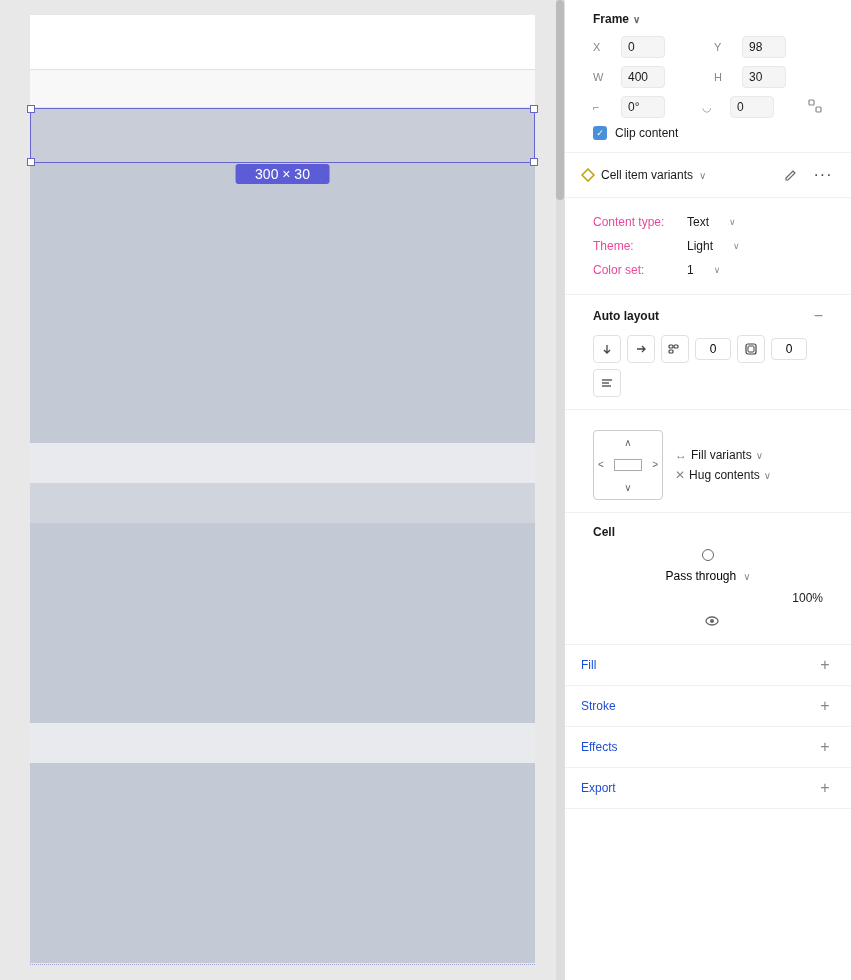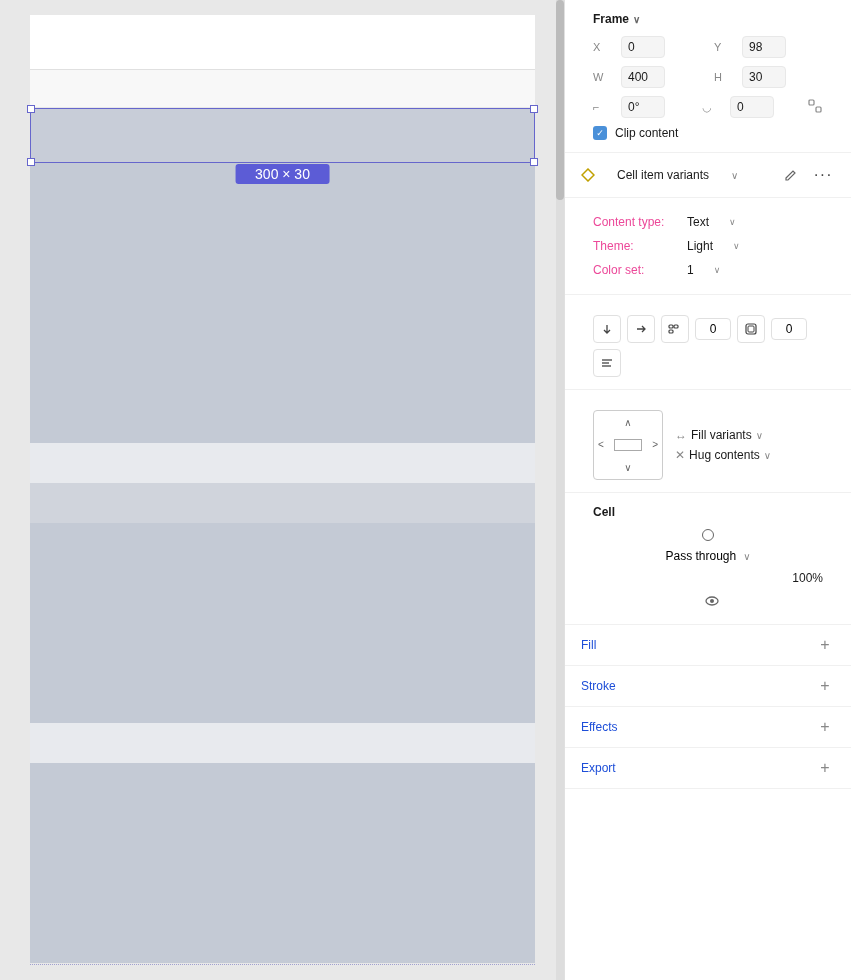--- a/index.html
+++ b/index.html
@@ -241,21 +241,21 @@
       display: flex;
       align-items: center;
       justify-content: space-between;
       padding: 10px 16px;
       border-bottom: 1px solid #f0f0f0;
     }
 
     .component-name {
       display: flex;
       align-items: center;
-      gap: 22px;
+      gap: 6px;
       font-size: 12px;
       font-weight: 500;
       color: #1a1a1a;
     }
 
     .diamond-icon {
       width: 14px;
       height: 14px;
       display: inline-flex;
       align-items: center;
@@ -583,20 +583,24 @@
     <div class="kv-row">
       <span class="kv-key">Color set:</span>
       <div class="kv-val">
         <span>1</span>
         <span class="drop-arrow">∨</span>
       </div>
     </div>
   </div>
 
   <div class="section">
+    <div class="section-header">
+      <span class="section-title">Auto layout</span>
+      <span class="minus-btn">−</span>
+    </div>
     <div class="auto-layout-controls">
 
       <div class="al-btn">
         <svg width="12" height="12" viewBox="0 0 12 12">
             <path d="M6 2v8M3 7l3 3 3-3" stroke="#444" stroke-width="1.3" fill="none"></path>
           </svg>
       </div>
       <div class="al-btn">
         <svg width="12" height="12" viewBox="0 0 12 12">
             <path d="M2 6h8M7 3l3 3-3 3" stroke="#444" stroke-width="1.3" fill="none"></path>

